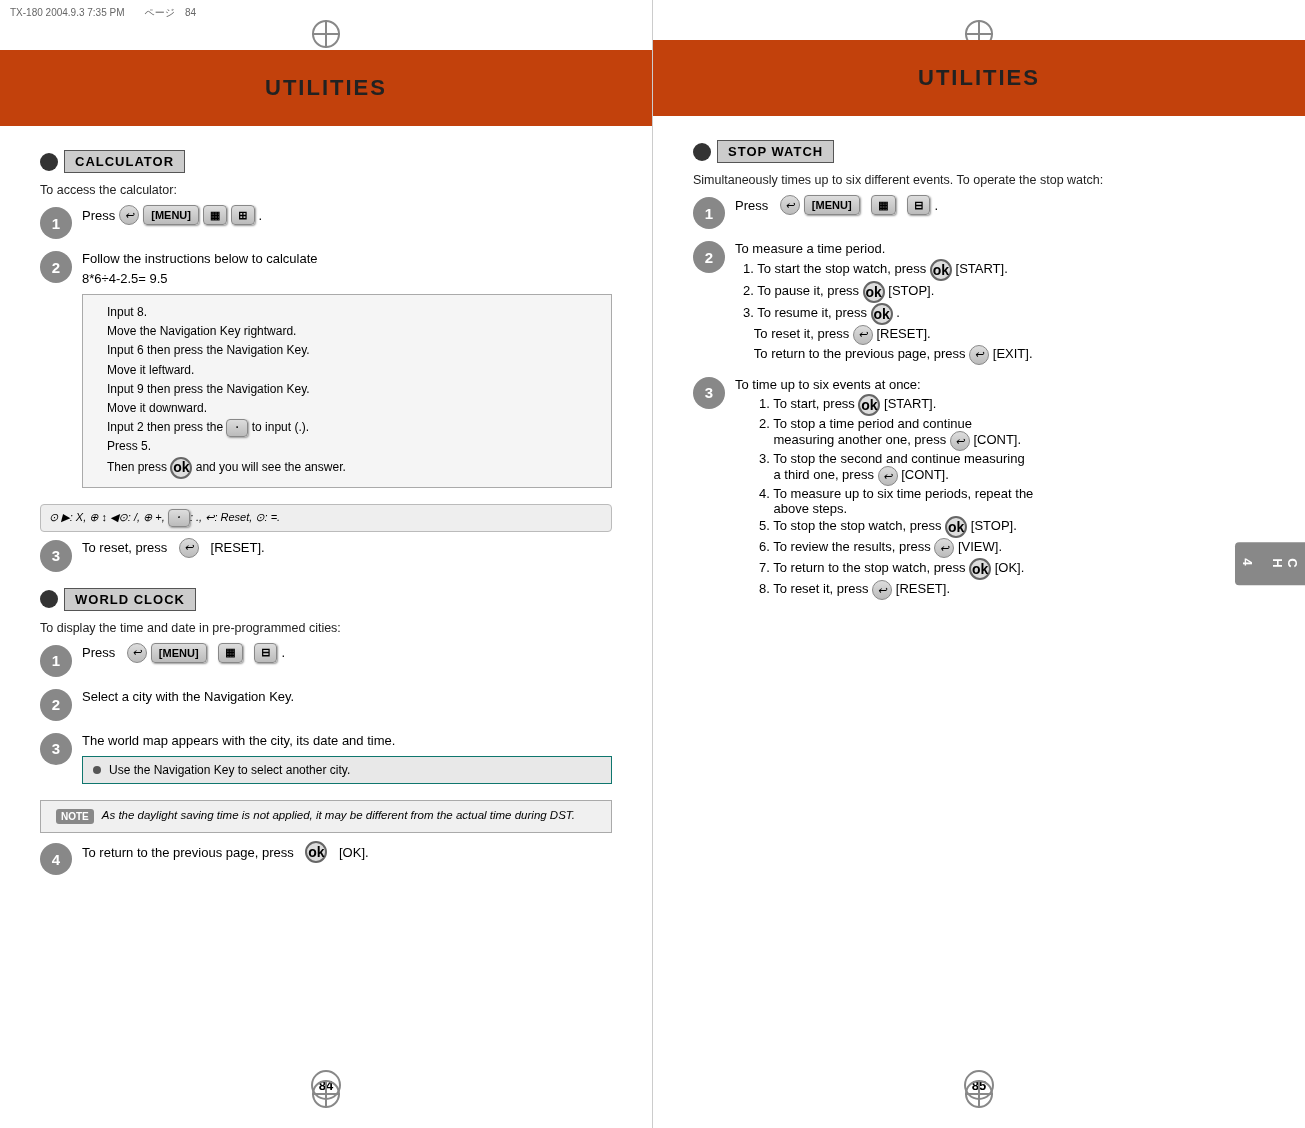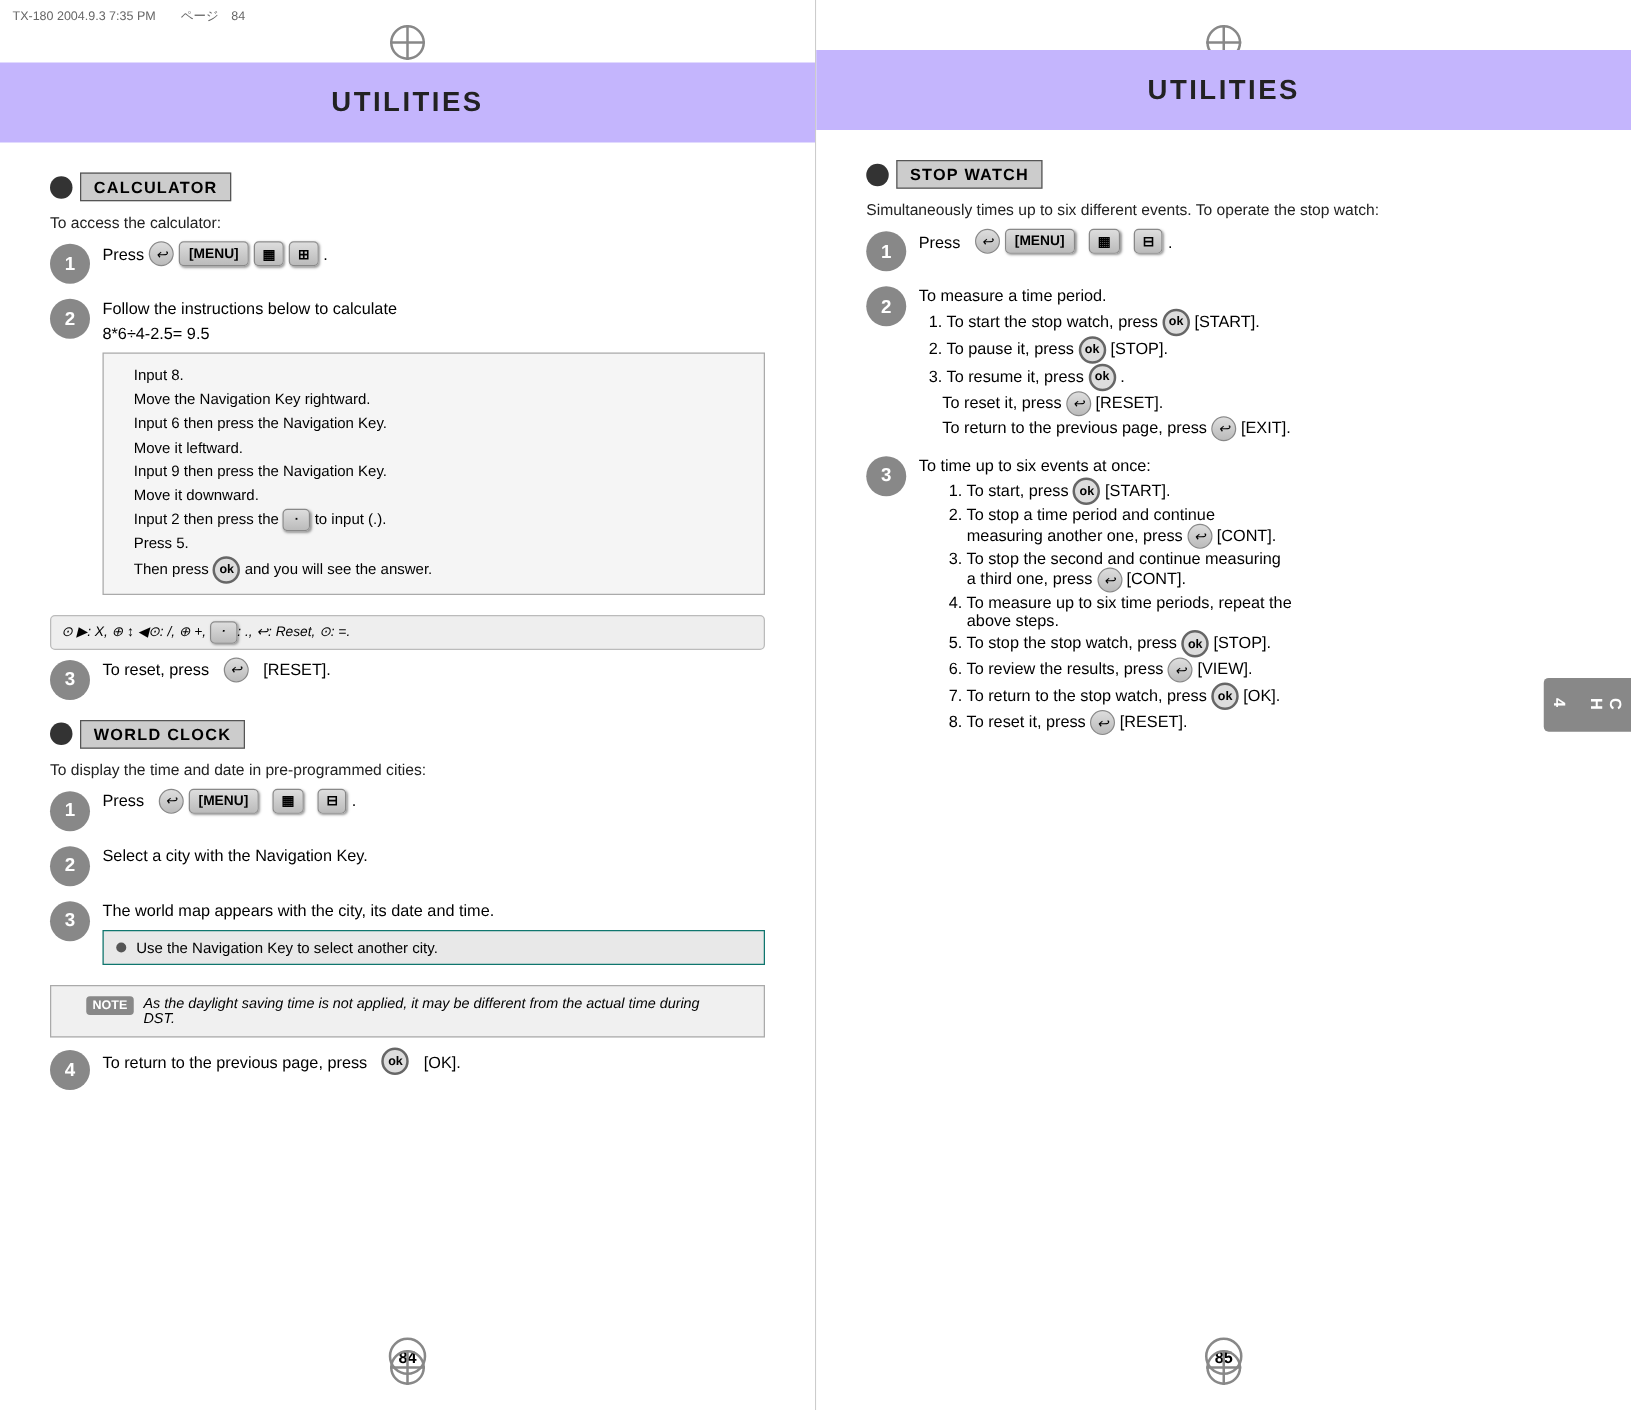--- a/index.html
+++ b/index.html
@@ -22,22 +22,22 @@
     }
 
     .page-divider {
       width: 1px;
       background: #ccc;
       height: 1128px;
     }
 
     
     .header-bar {
-      background: #c4b5fd;
-      height: 64px;
+      background: #c2410c;
+      height: 76px;
       display: flex;
       align-items: center;
       justify-content: center;
       position: relative;
     }
 
     .header-title {
       font-size: 22px;
       font-weight: bold;
       color: #222;
@@ -145,21 +145,21 @@
       padding: 8px 24px;
       margin: 6px 0;
       font-size: 12px;
       line-height: 1.6;
     }
 
     
     .note-box {
       border: 1px solid #aaa;
       background: #f0f0f0;
-      padding: 8px 28px;
+      padding: 8px 15px;
       margin: 8px 0;
       font-size: 11.5px;
       font-style: italic;
       display: flex;
       align-items: flex-start;
       gap: 8px;
     }
 
     .note-badge {
       background: #888;
@@ -289,21 +289,21 @@
     }
 
     .ok-key {
       display: inline-flex;
       align-items: center;
       justify-content: center;
       width: 22px;
       height: 22px;
       border: 2px solid #666;
       border-radius: 50%;
-      font-size: 10px;
+      font-size: 14px;
       font-weight: bold;
       vertical-align: middle;
       background: #ddd;
     }
 
     .back-key {
       display: inline-flex;
       align-items: center;
       justify-content: center;
       background: linear-gradient(180deg, #ddd, #bbb);

